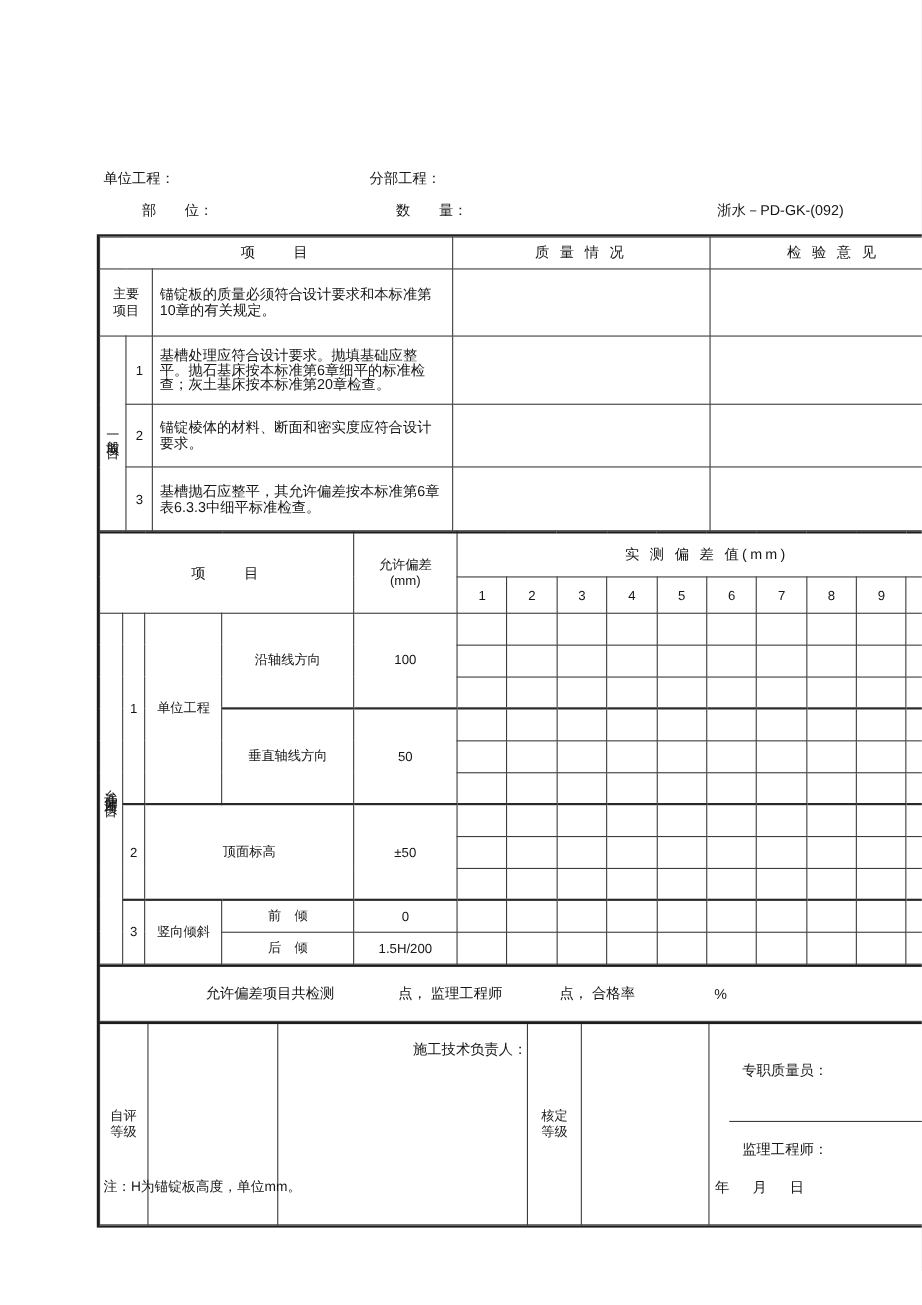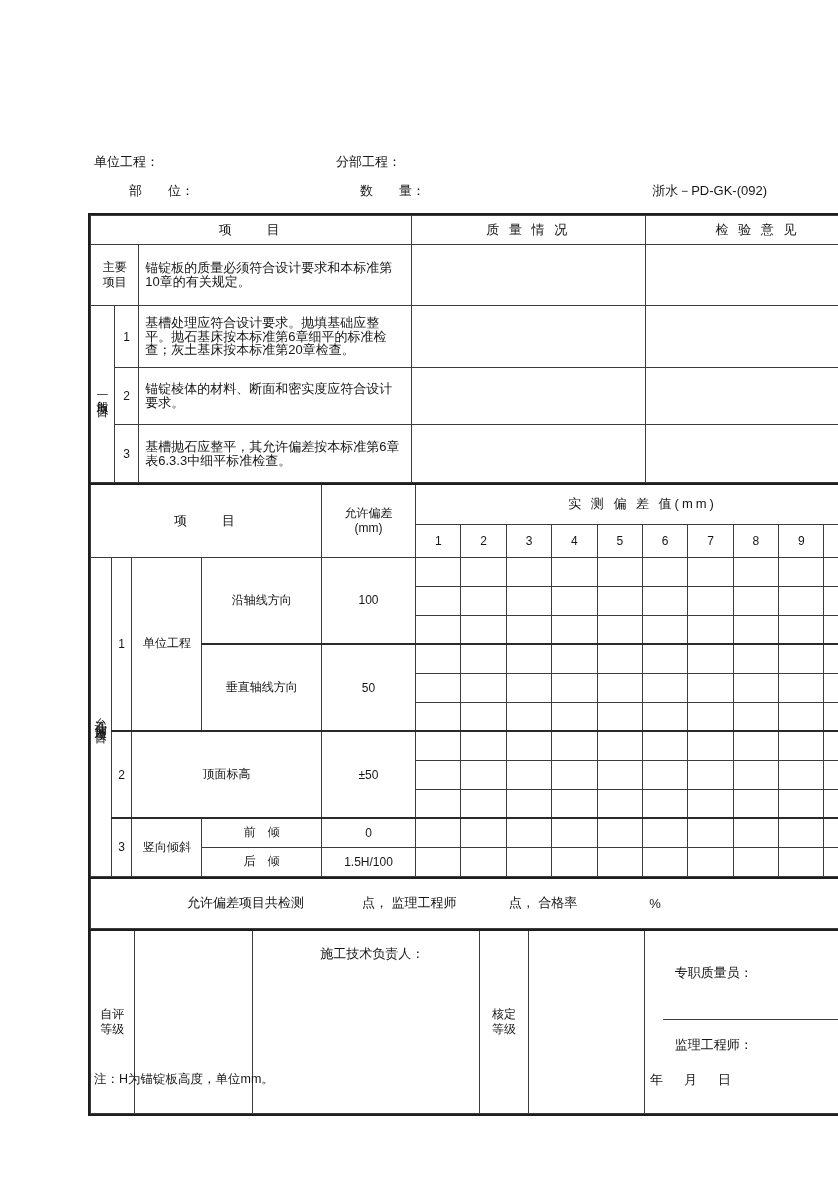--- a/index.html
+++ b/index.html
@@ -42,21 +42,21 @@
     margin:0 auto; font-size:12px; letter-spacing:3px; line-height:18px;
   }
   .allowed { font-size:12px; }
   .num { font-size:12px; }
 
   .summary-cell { height:49px; }
   .summary { display:flex; align-items:center; padding-left:96px; font-size:13px; }
   .blank { display:inline-block; height:16px; }
   .b1 { width:58px; } .b2 { width:52px; } .b3 { width:72px; }
 
-  .sign-left { vertical-align:top; text-align:center; }
+  .sign-left { vertical-align:top; text-align:right; }
   .sign-left .inner { padding:14px 0 0 12px; font-size:13px; }
   .p0 { padding:18px; vertical-align:top; }
   .sign-top {
     box-sizing:border-box; height:71px; border-bottom:1px solid #3c3c3c;
     text-align:left; padding:15px 0 0 12px; font-size:13px;
   }
   .sign-bottom {
     box-sizing:border-box; height:75px;
     text-align:left; padding:16px 0 0 12px; font-size:13px;
   }
@@ -292,21 +292,21 @@
             <td></td>
             <td></td>
             <td></td>
             <td></td>
             <td></td>
             <td></td>
             <td></td>
           </tr>
       <tr style="height:29px">
         <td>后　倾</td>
-        <td class="allowed">1.5H/100</td>
+        <td class="allowed">1.5H/200</td>
       <td></td>
             <td></td>
             <td></td>
             <td></td>
             <td></td>
             <td></td>
             <td></td>
             <td></td>
             <td></td>
             <td></td>

